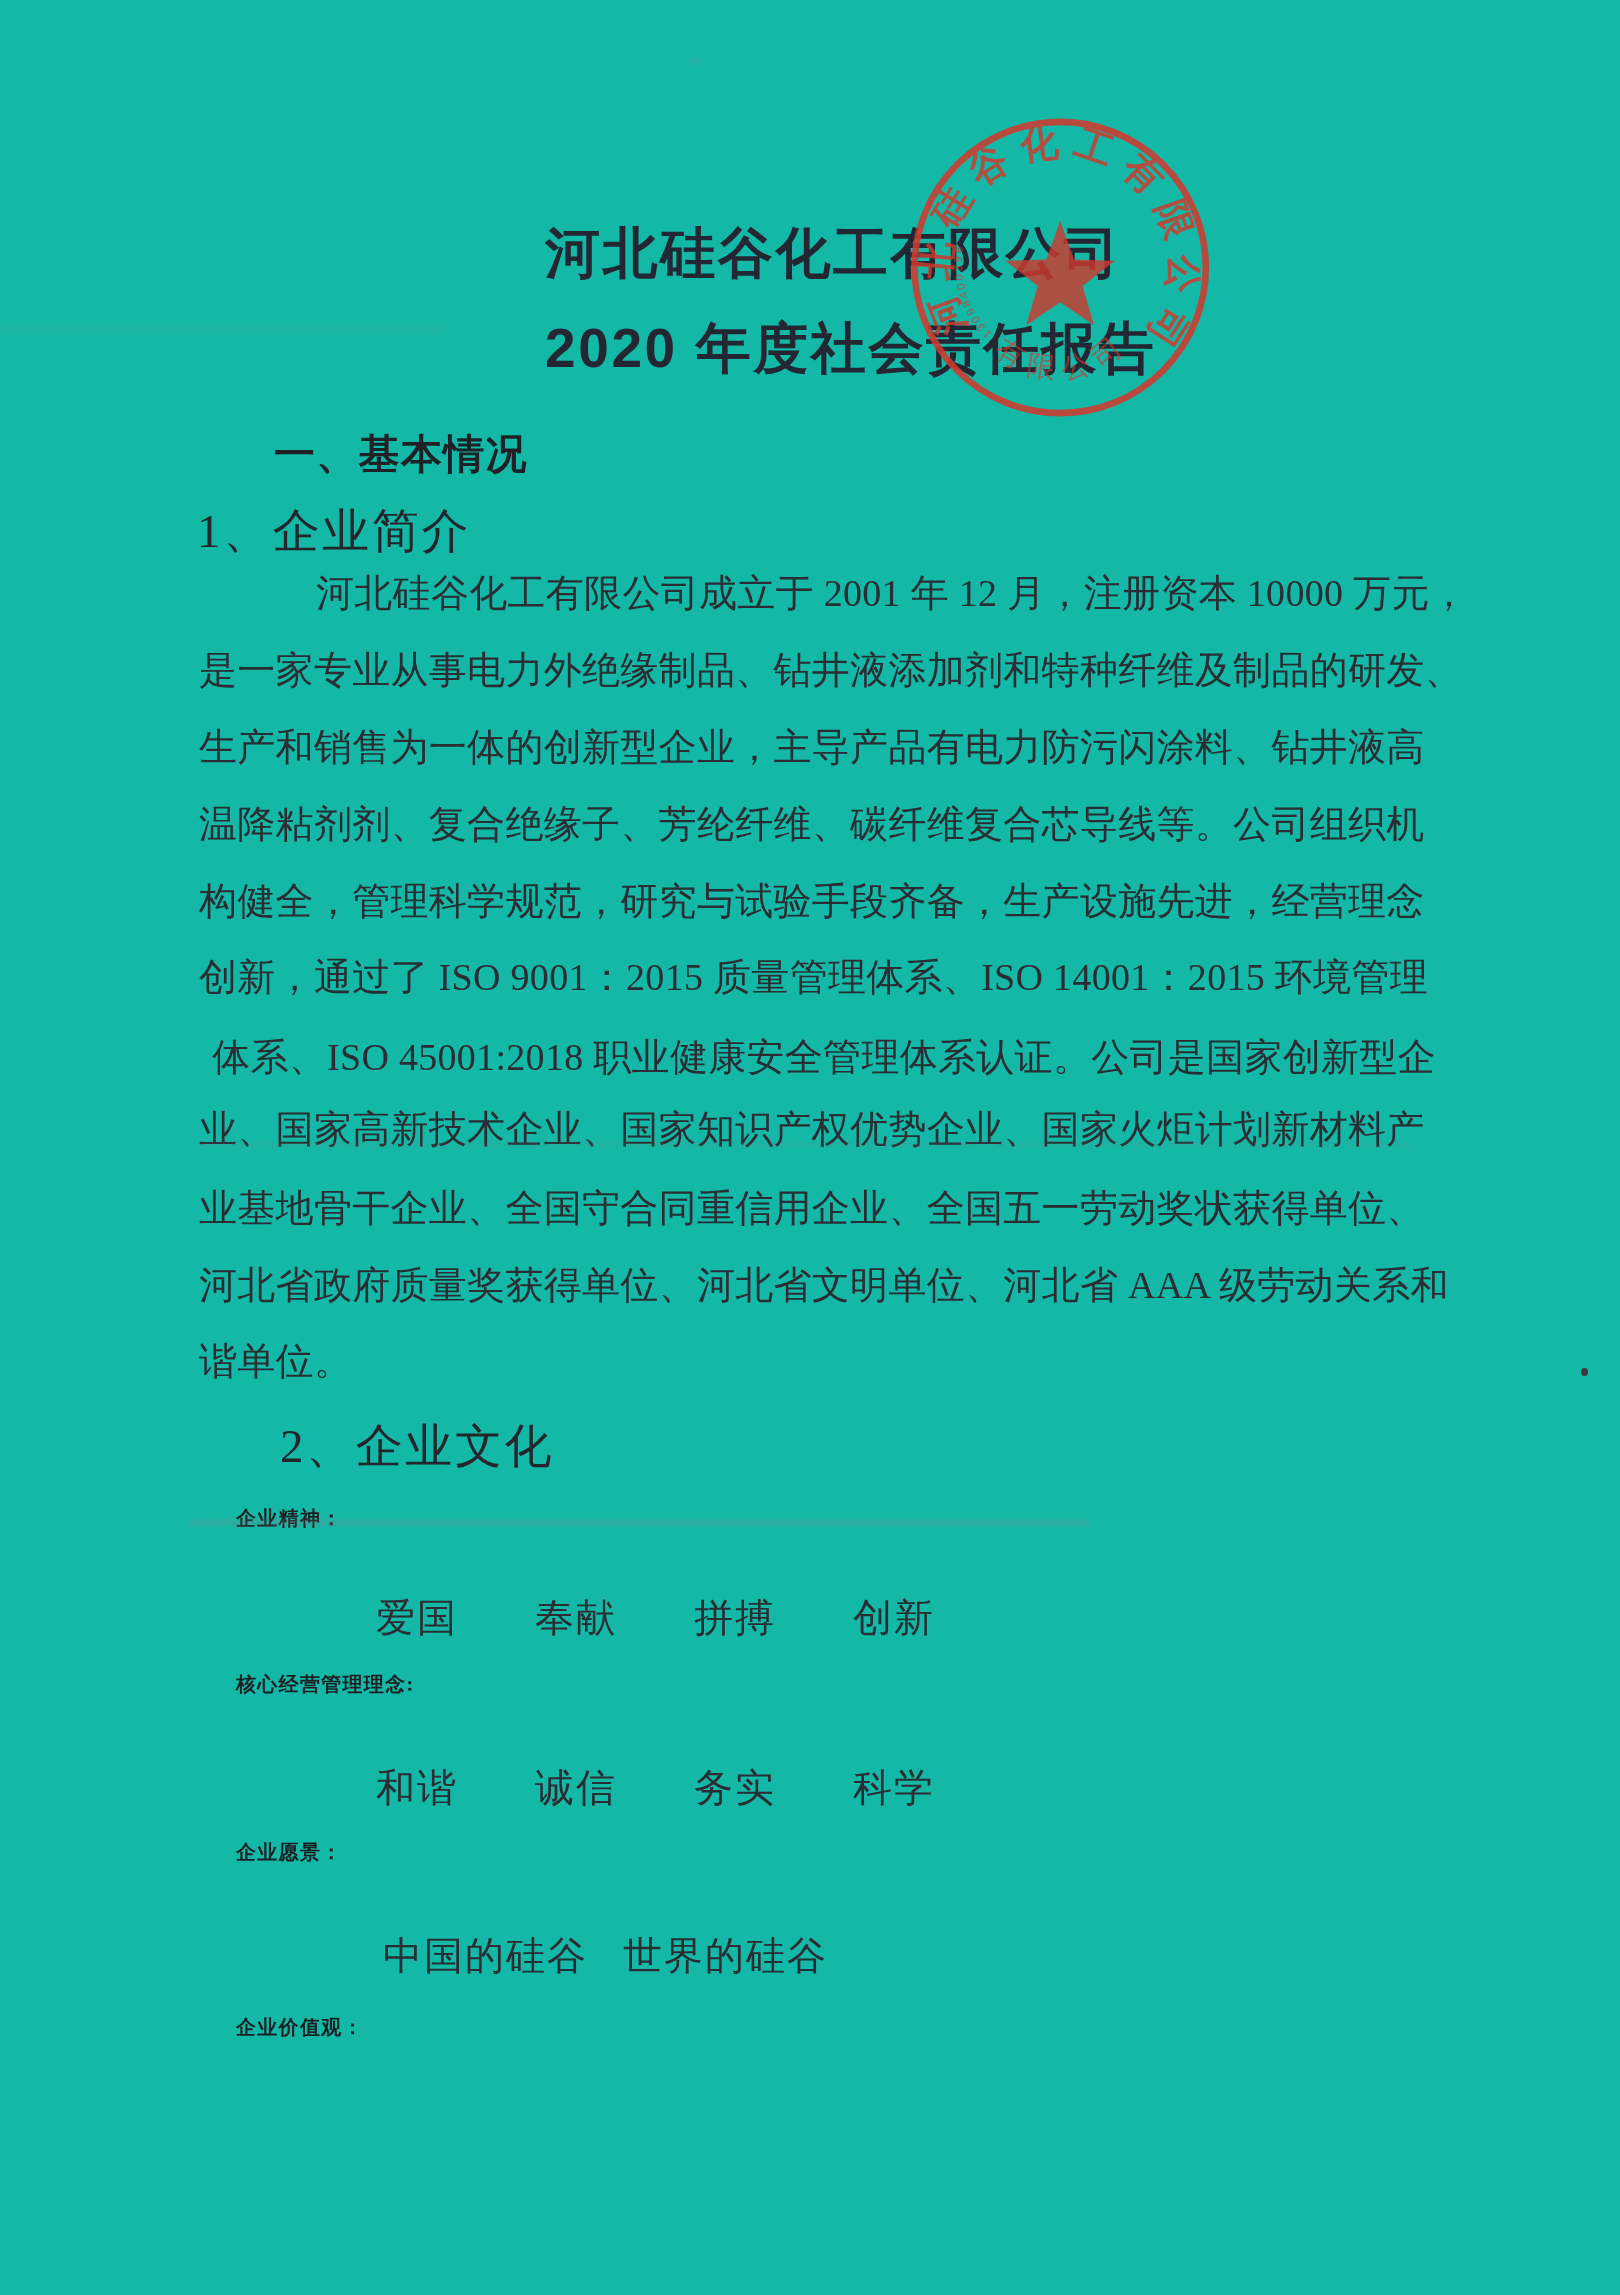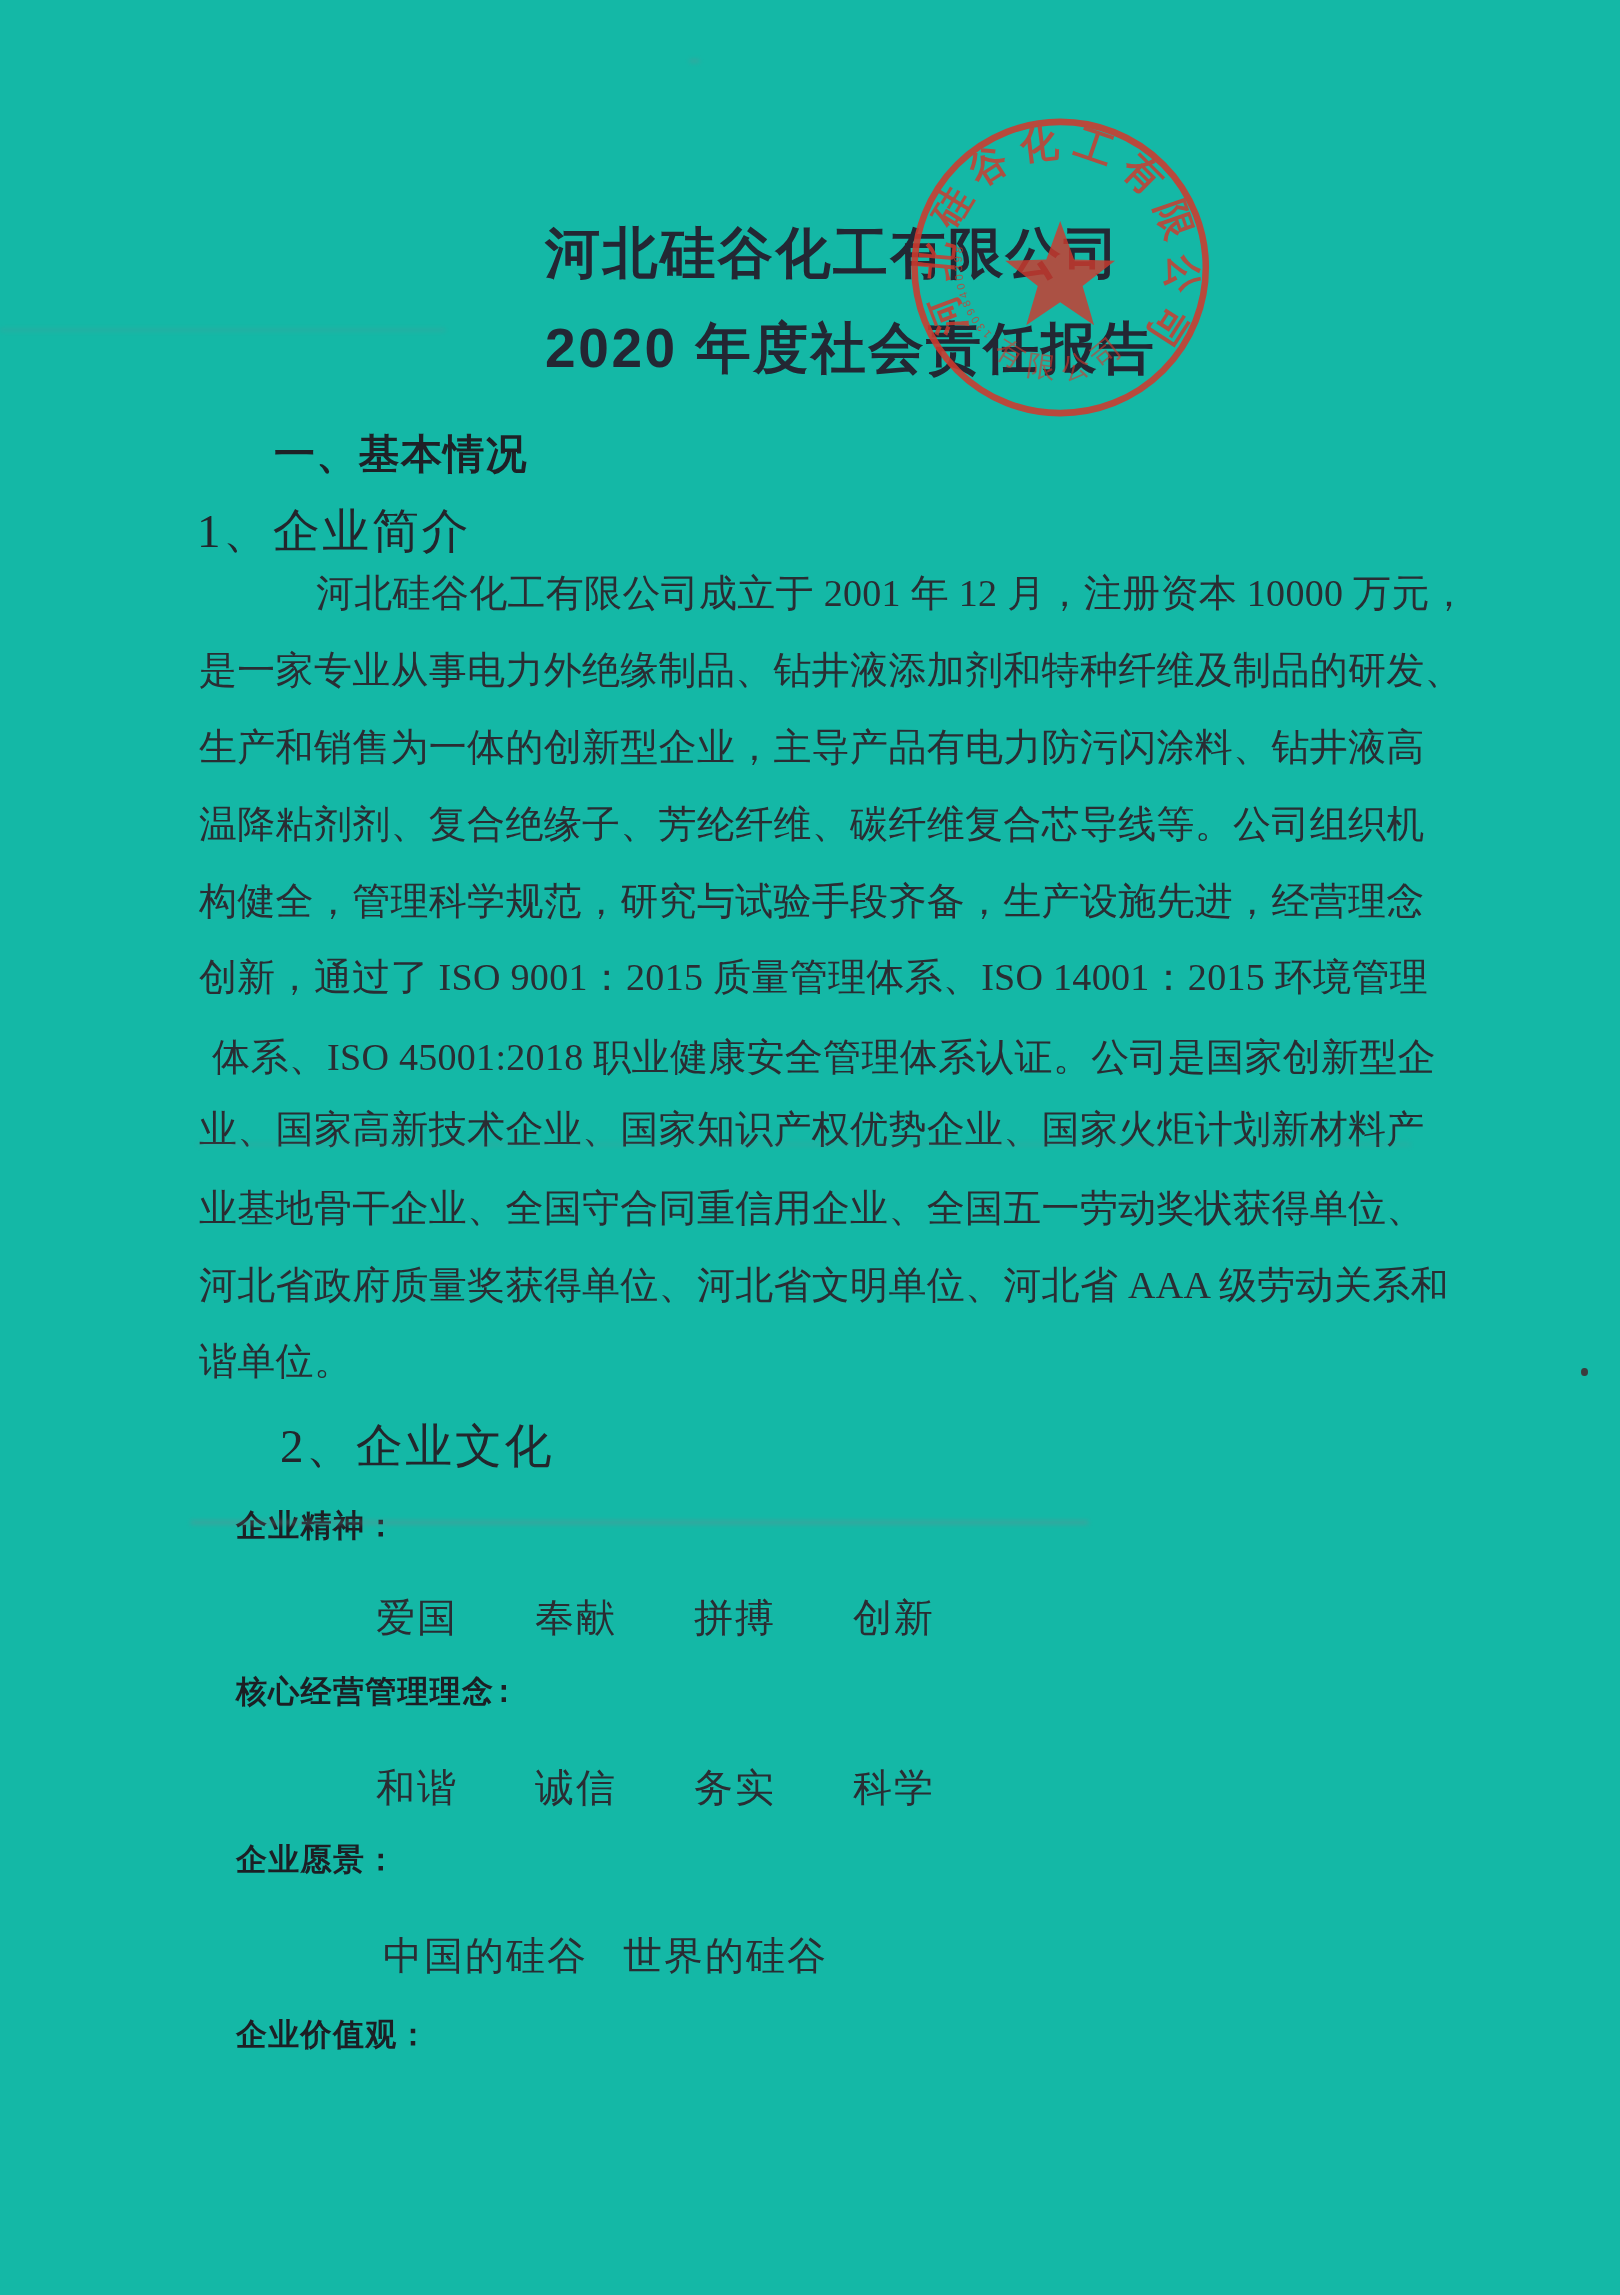--- a/index.html
+++ b/index.html
@@ -20,22 +20,22 @@
     font-family:"Liberation Serif", serif;font-weight:400;
     font-size:47px;color:#23262c;white-space:nowrap;letter-spacing:2.6px;
   }
   .para-line{
     position:absolute;left:199px;width:1250px;height:77px;
     font-size:38px;line-height:43px;color:#2a2d33;
     white-space:nowrap;letter-spacing:0.3px;
   }
   .indent{padding-left:68px;}
   .label-bold{
-    font-family:Liberation Mono, monospace;font-weight:700;
-    font-size:31px;color:#1c1f24;white-space:nowrap;letter-spacing:1.3px;
+    font-family:Liberation Serif, serif;font-weight:700;
+    font-size:20px;color:#1c1f24;white-space:nowrap;letter-spacing:1.3px;
   }
   .values-row{
     position:absolute;display:flex;gap:77px;
     font-size:39px;color:#2a2d33;white-space:nowrap;letter-spacing:2px;margin-top:8px;
   }
   .stamp{position:absolute;left:908px;top:113px;width:305px;height:309px;opacity:0.88;}
   .ghost{position:absolute;background:#7d828c;border-radius:3.9px;filter:blur(2px);}
   .speck{position:absolute;width:6.6px;height:7.9px;background:#3c3c3e;border-radius:50%;}
 </style>
 </head>

